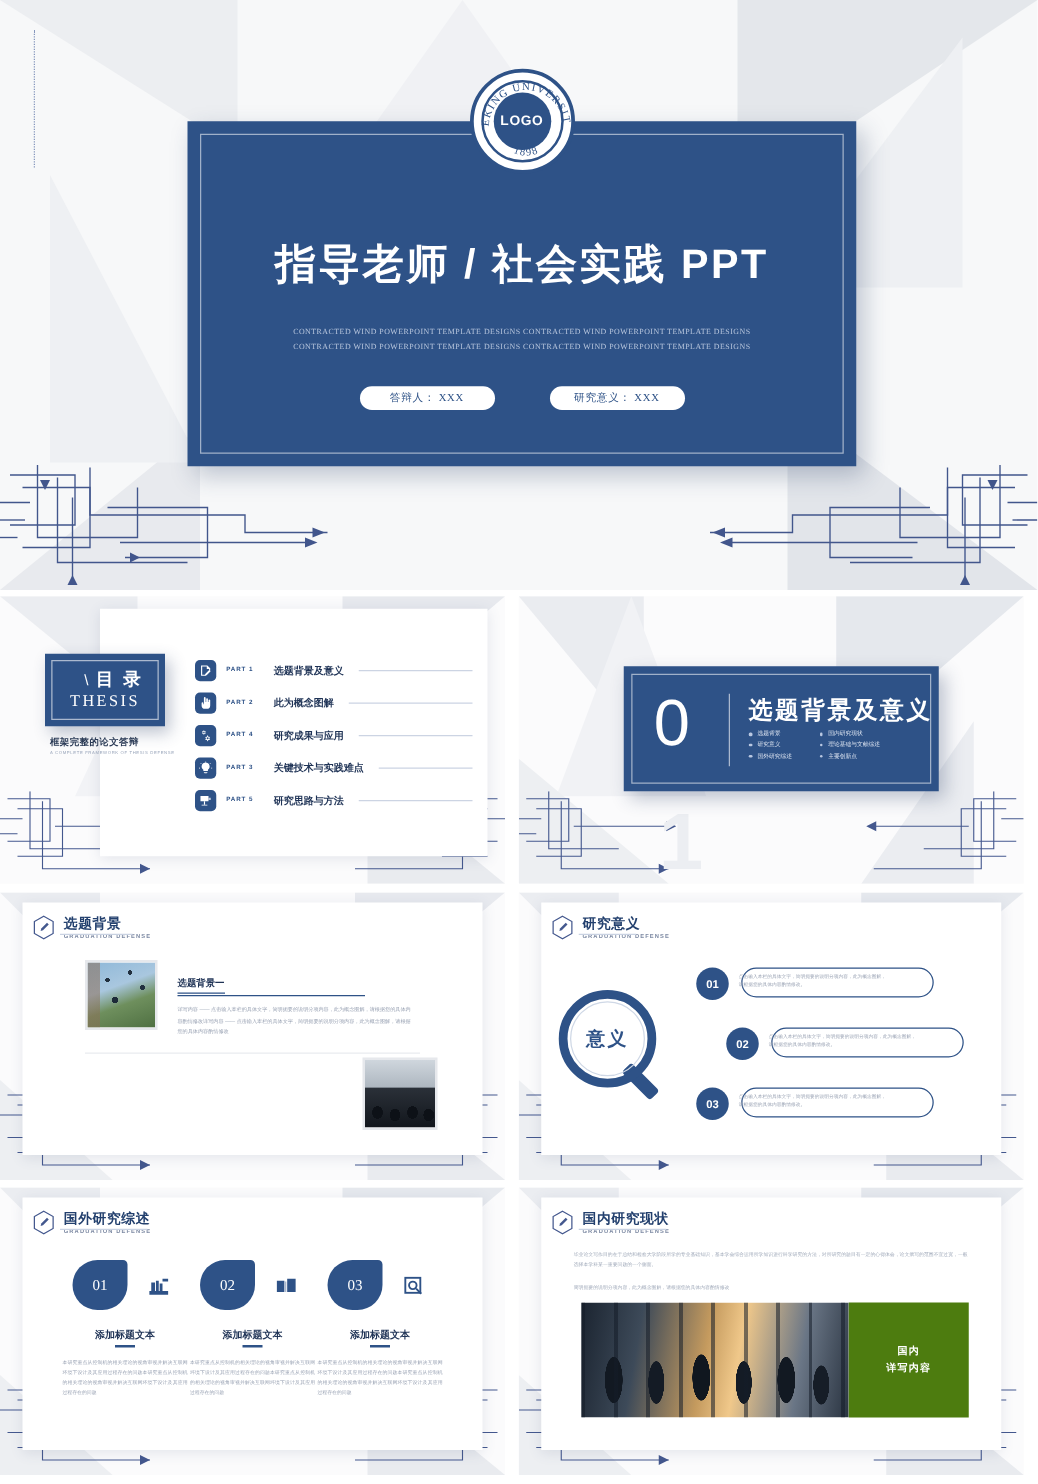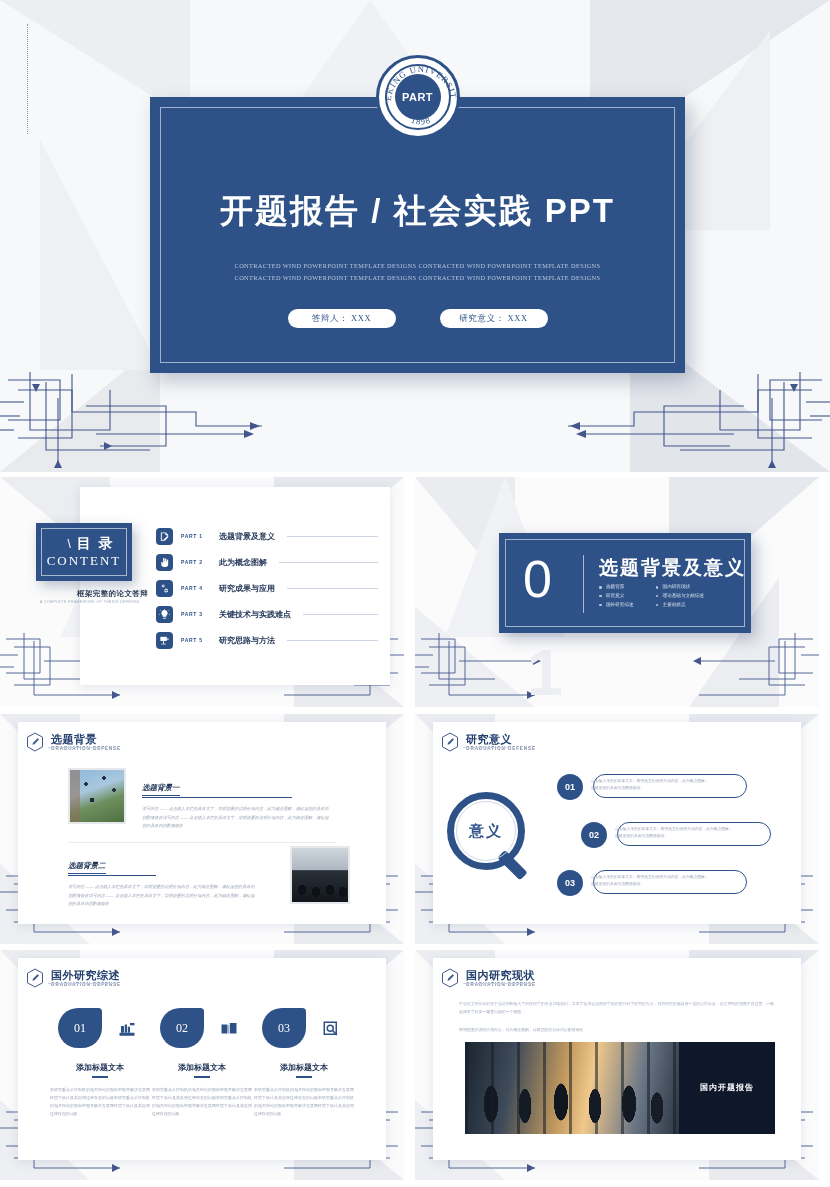--- a/index.html
+++ b/index.html
@@ -98,21 +98,21 @@
   .content-box {
     position:absolute; left:36px; top:46px; width:96px; height:58px;
     background:#2e5287; box-shadow:4px 5px 12px rgba(40,60,100,.3);
     display:flex; align-items:center; justify-content:center; flex-direction:column;
   }
   .content-box .cin { position:absolute; left:5px;top:5px;right:5px;bottom:5px; border:1px solid rgba(255,255,255,.6);}
   .content-box .zh { color:#fff; font-size:14px; font-weight:700; letter-spacing:2px; z-index:2; margin-left:14px;}
   .content-box .zh::before { content:"\\"; font-weight:400; margin-right:4px; font-size:12px;}
   .content-box .en { color:#fff; font-size:13px; z-index:2; font-family:"Liberation Serif", serif; letter-spacing:2px;}
   .toc-cap { position:absolute; left:40px; top:112px; }
-  .toc-cap .zh { font-size:7.5px; font-weight:700; color:#2a3a55; letter-spacing:.4px;margin-left:37px;}
+  .toc-cap .zh { font-size:7.5px; font-weight:700; color:#2a3a55; letter-spacing:.4px;}
   .toc-cap .en { font-size:3.4px; color:#9aa6bb; letter-spacing:.5px; margin-top:1px;}
   .toc-list { position:absolute; left:156px; top:46px; right:26px; }
   .toc-row { display:flex; align-items:center; gap:8px; height:26px; }
   .toc-ic { width:17px;height:17px;border-radius:4px;background:#2e5287;display:flex;align-items:center;justify-content:center;flex:0 0 auto;}
   .toc-ic svg { display:block; }
   .toc-part { font-size:5px; color:#2e5287; font-weight:700; letter-spacing:.7px; width:30px; flex:0 0 auto;}
   .toc-label { font-size:8px; font-weight:700; color:#1f3character; }
   .toc-label { font-size:8px; font-weight:700; color:#1f3356; white-space:nowrap;}
   .toc-rule { flex:1 1 auto; height:1px; background:#ccd4e3; margin-left:4px;}
 
@@ -125,21 +125,21 @@
   .div-num { position:absolute; left:24px; top:20px; font-size:52px; color:#fff; font-weight:300; line-height:1; font-family:"Liberation Sans", sans-serif;}
   .div-sep { position:absolute; left:84px; top:22px; width:1px; height:58px; background:rgba(255,255,255,.6);}
   .div-title { position:absolute; left:100px; top:22px; color:#fff; font-size:19px; font-weight:700; letter-spacing:2px;}
   .div-bullets { position:absolute; left:100px; top:50px; display:flex; gap:22px;}
   .div-bullets ul { list-style:none; }
   .div-bullets li { color:#dbe3f0; font-size:4.6px; line-height:1.95; white-space:nowrap; position:relative; padding-left:7px;}
   .div-bullets li::before { content:""; position:absolute; left:0; top:3px; width:2.5px;height:2.5px;border-radius:50%;background:#b9c8e2;}
   .ghost-1 { position:absolute; left:112px; bottom:2px; font-size:64px; color:#eceef2; font-weight:700; line-height:1;}
 
   
-  .bg-block { position:absolute;font-style:italic; }
+  .bg-block { position:absolute; }
   .photo { position:absolute; border:2px solid #e6e8ec; overflow:hidden; }
   .photo .ph { position:absolute; inset:0; }
   .bg-h { font-size:7.5px; font-weight:700; color:#1f3356; border-bottom:1.5px solid #2e5287; display:inline-block; padding-bottom:2px;}
   .bg-hrule { height:1.4px; background:#2e5287; }
   .bg-p { font-size:4.1px; color:#9aa3b4; line-height:2.0; margin-top:7px;}
   .bg-divider { position:absolute; height:1px; background:#e9ebef;}
 
   
   .mag { position:absolute; left:32px; top:78px; width:92px; height:92px;}
   .mag .ring { position:absolute; left:0; top:0; width:78px;height:78px;border-radius:50%;border:7px solid #2e5287;}
@@ -155,21 +155,21 @@
   .leaf { position:absolute; width:44px;height:40px; background:#2e5287; border-radius:22px 4px 22px 22px; display:flex;align-items:center;justify-content:center;}
   .leaf span { color:#fff; font-size:12px; font-family:"Liberation Serif", serif;}
   .tc-ic { position:absolute; width:18px;height:18px;}
   .tc-h { position:absolute; font-size:8px; font-weight:700; color:#1f3356; text-align:center; width:108px;}
   .tc-hr { position:absolute; width:16px;height:1.6px;background:#2e5287;}
   .tc-p { position:absolute; width:100px; font-size:3.9px; color:#9aa3b4; line-height:2.05; text-align:justify;}
 
   
   .dm-p { position:absolute; font-size:3.9px; color:#a2abbb; line-height:2.0;}
   .dm-photo { position:absolute; overflow:hidden; }
-  .dm-cap { position:absolute; background:#0f172a; display:flex;align-items:center;justify-content:center; }
+  .dm-cap { position:absolute; background:#4d7c0f; display:flex;align-items:center;justify-content:center; flex-direction:column;}
   .dm-cap span { color:#fff; font-size:8px; font-weight:700; letter-spacing:1px; line-height:1.7;}
 </style>
 </head>
 <body>
 
 <div class="slide" id="slide-title">
   <div class="poly">
     <i class="f1" style="left:0;top:0;"></i>
     <i class="f2" style="right:0;top:0;"></i>
     <i class="f3" style="left:0;bottom:0;"></i>
@@ -282,24 +282,24 @@
           <path id="arcBot" d="M 20,52 A 24,24 0 0 0 64,52"></path>
         </defs>
         <text>
           <textPath href="#arcTop" startOffset="50%" text-anchor="middle">PEKING UNIVERSITY</textPath>
         </text>
         <text>
           <textPath href="#arcBot" startOffset="50%" text-anchor="middle">1898</textPath>
         </text>
       </svg>
       <div class="badge-ring"></div>
-      <div class="badge-core">PART</div>
+      <div class="badge-core">LOGO</div>
     </div>
 
-    <div class="main-title">开题报告 / 社会实践 PPT</div>
+    <div class="main-title">指导老师 / 社会实践 PPT</div>
     <div class="eng-block">CONTRACTED WIND POWERPOINT TEMPLATE DESIGNS CONTRACTED WIND POWERPOINT TEMPLATE DESIGNS CONTRACTED WIND POWERPOINT TEMPLATE DESIGNS CONTRACTED WIND POWERPOINT TEMPLATE DESIGNS</div>
 
     <div class="pill-row">
       <div class="pill">答辩人： XXX</div>
       <div class="pill">研究意义： XXX</div>
     </div>
   </div>
 </div>
 
 <div class="slide g" id="slide-toc" style="left:0;top:477px;">
@@ -354,21 +354,21 @@
           <path d="M12 24 l-8 4 8 4z"></path>
         </g>
     </svg>
   </div>
 
   <div class="card" style="left:80px;top:10px;right:14px;bottom:22px;"></div>
 
   <div class="content-box">
     <div class="cin"></div>
     <div class="zh">目 录</div>
-    <div class="en">CONTENT</div>
+    <div class="en">THESIS</div>
   </div>
   <div class="toc-cap">
     <div class="zh">框架完整的论文答辩</div>
     <div class="en">A COMPLETE FRAMEWORK OF THESIS DEFENSE</div>
   </div>
 
   <div class="toc-list">
 
     <div class="toc-row">
       <span class="toc-ic">
@@ -588,25 +588,20 @@
       linear-gradient(90deg, rgba(140,110,88,.55) 0 18%, transparent 18%);"></span>
   </div>
   <div class="bg-block" style="left:142px;top:62px;width:190px;">
     <span class="bg-h">选题背景一</span>
     <div class="bg-hrule" style="width:150px;margin-top:1px;"></div>
     <p class="bg-p">详写内容 —— 点击输入本栏的具体文字，简明扼要的说明分项内容，此为概念图解，请根据您的具体内容酌情修改详写内容 —— 点击输入本栏的具体文字，简明扼要的说明分项内容，此为概念图解，请根据您的具体内容酌情修改</p>
   </div>
 
   <div class="bg-divider" style="left:68px;top:128px;width:268px;"></div>
 
-  <div class="bg-block" style="left:68px;top:140px;width:190px;">
-    <span class="bg-h">选题背景二</span>
-    <div class="bg-hrule" style="width:88px;margin-top:1px;"></div>
-    <p class="bg-p">详写内容 —— 点击输入本栏的具体文字，简明扼要的说明分项内容，此为概念图解，请根据您的具体内容酌情修改详写内容 —— 点击输入本栏的具体文字，简明扼要的说明分项内容，此为概念图解，请根据您的具体内容酌情修改</p>
-  </div>
   <div class="photo" style="left:290px;top:132px;width:60px;height:58px;">
     <span class="ph" style="background:linear-gradient(180deg,#cfd6dd 0%,#aeb7c0 40%,#2a3038 42%,#12161c 100%);"></span>
     <span class="ph" style="background:
       radial-gradient(6px 7px at 10px 42px, #0d1117 70%, transparent 72%),
       radial-gradient(6px 7px at 24px 44px, #0d1117 70%, transparent 72%),
       radial-gradient(6px 7px at 38px 42px, #0d1117 70%, transparent 72%),
       radial-gradient(6px 7px at 51px 44px, #0d1117 70%, transparent 72%);"></span>
   </div>
 </div>
 
@@ -869,15 +864,15 @@
       repeating-linear-gradient(90deg, rgba(20,28,40,.55) 0 3px, transparent 3px 26px),
       radial-gradient(10px 26px at 26px 62px,#121922 70%,transparent 72%),
       radial-gradient(9px 24px at 60px 64px,#141b25 70%,transparent 72%),
       radial-gradient(10px 26px at 96px 60px,#10171f 70%,transparent 72%),
       radial-gradient(9px 24px at 130px 64px,#141b25 70%,transparent 72%),
       radial-gradient(10px 26px at 164px 62px,#121922 70%,transparent 72%),
       radial-gradient(9px 22px at 192px 66px,#161d27 70%,transparent 72%);"></span>
   </div>
   <div class="dm-cap" style="left:264px;top:92px;width:96px;height:92px;">
     <span>国内</span>
-    <span>开题报告</span>
+    <span>详写内容</span>
   </div>
 </div>
 
 </body></html>

